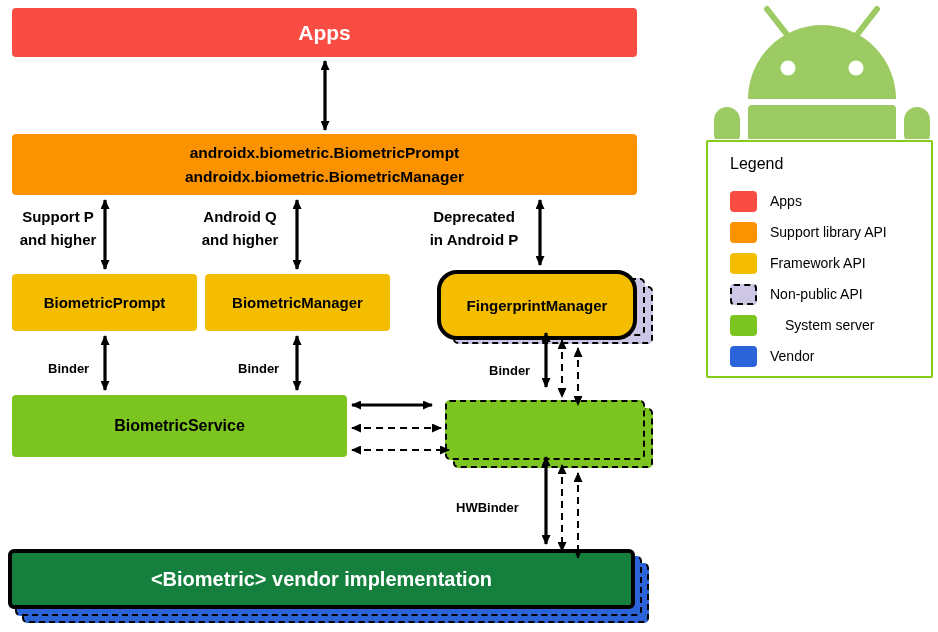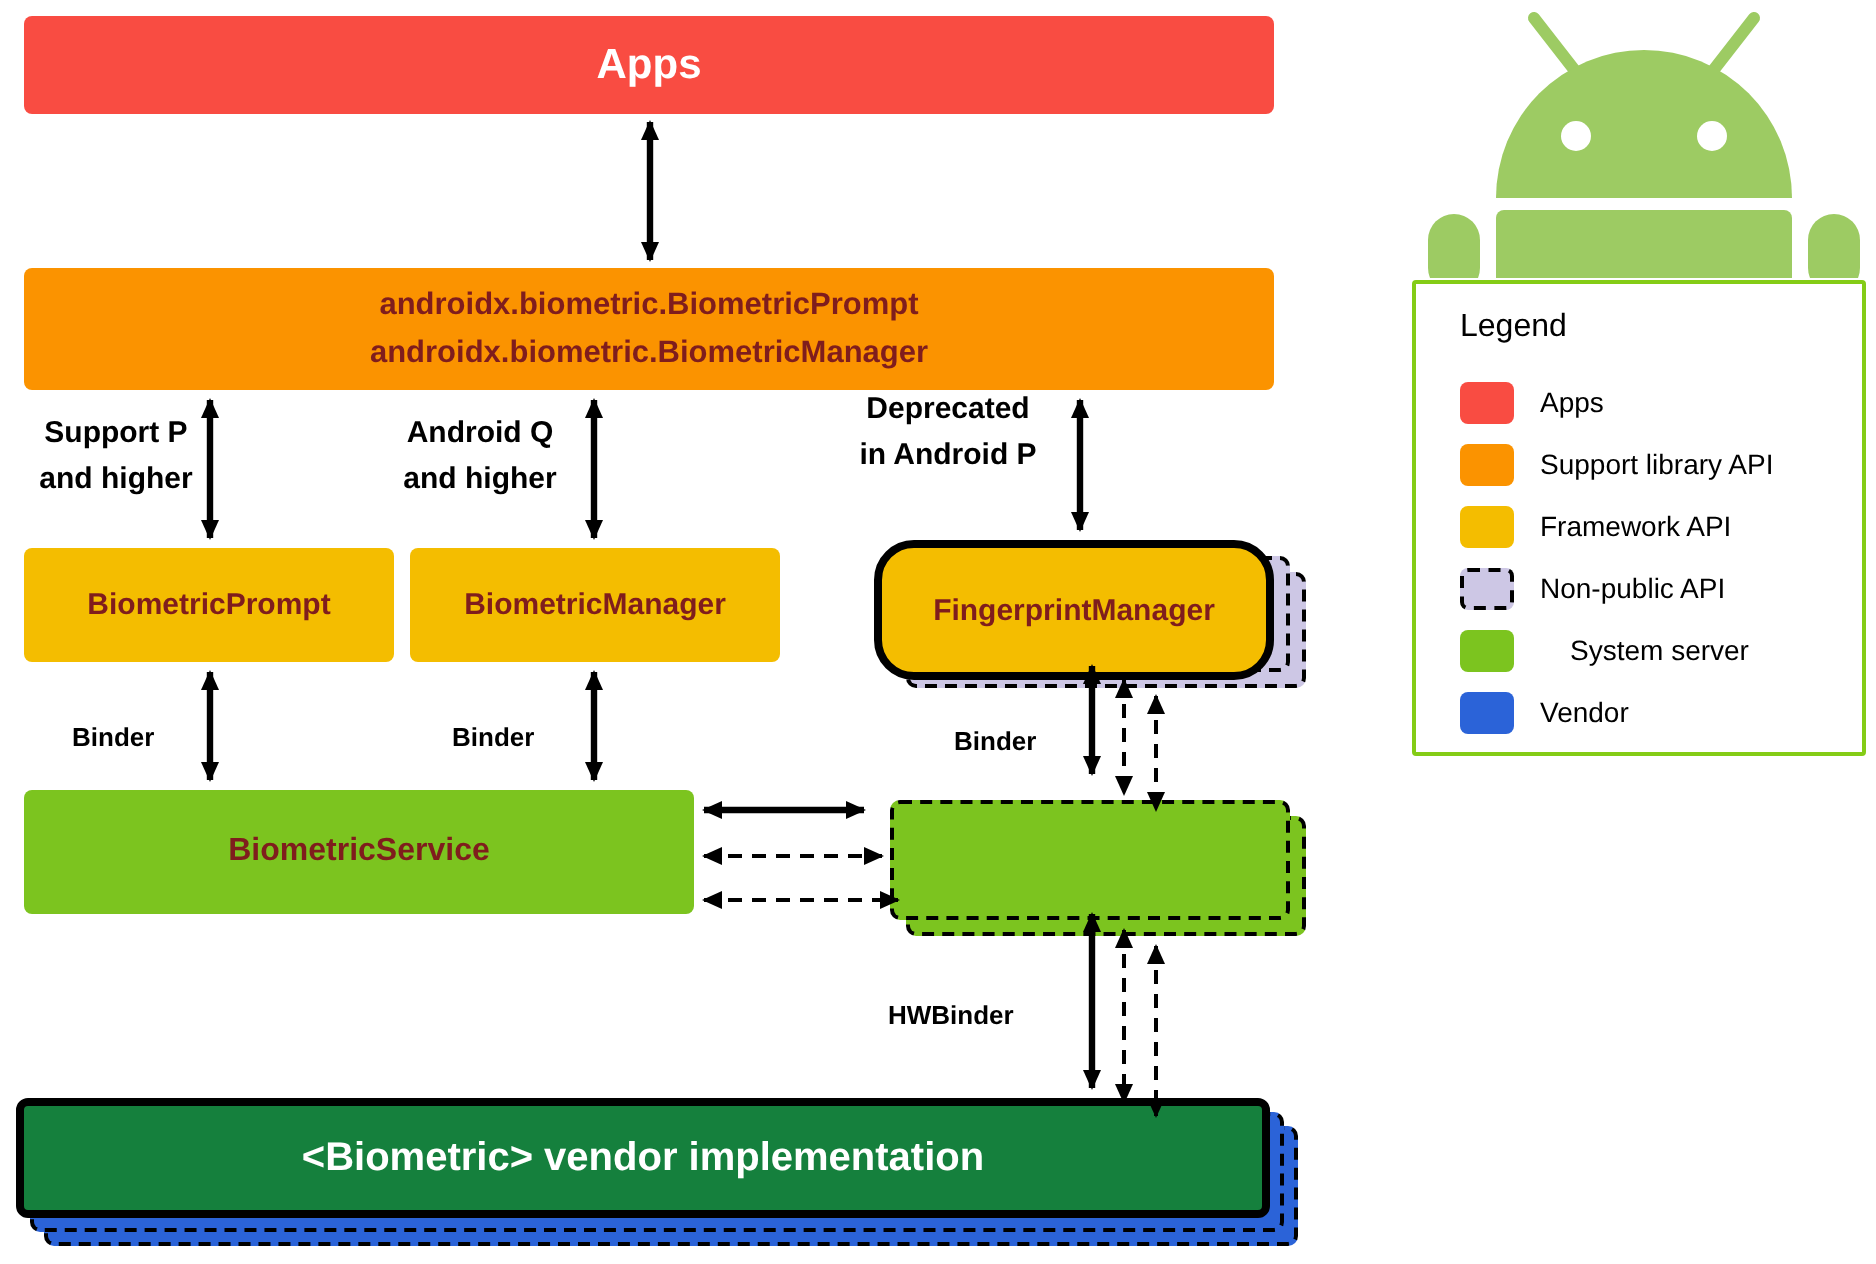--- a/index.html
+++ b/index.html
@@ -1,29 +1,29 @@
 <!DOCTYPE html>
 <html><head>
 <meta charset="utf-8">
 <style>
   * { margin:0; padding:0; box-sizing:border-box; }
   html,body { width:938px; height:632px; background:#ffffff; font-family:"Liberation Sans", sans-serif; }
   .stage { position:absolute; left:0; top:0; width:938px; height:632px; overflow:hidden; }
 
   .box { position:absolute; display:flex; align-items:center; justify-content:center;
-         text-align:center; font-weight:bold; color:#7f1d1d; border-radius:4px; white-space:pre-line; }
+         text-align:center; font-weight:bold; color:#000000; border-radius:4px; white-space:pre-line; }
   .box.white-text { color:#fff; }
   .frontbox { border:4px solid #000; border-radius:6px; z-index:3; }
   .shadowbox { position:absolute; border:2px dashed #000; border-radius:5px; }
   .shadow1 { z-index:2; }
   .shadow2 { z-index:1; }
 
   .lbl { position:absolute; font-weight:bold; color:#000; white-space:pre-line; text-align:center;
          line-height:1.5; z-index:4; }
-  .lbl.small { font-size:13px; line-height:1.2; text-align:left; }
+  .lbl.small { font-size:13px; line-height:1.2; text-align:left;margin-left:12px; }
 
   svg.arrows { position:absolute; left:0; top:0; z-index:5; pointer-events:none; }
   .solid-line { stroke:#000; stroke-width:3.2; fill:none; }
   .dashed-line { stroke:#000; stroke-width:2; stroke-dasharray:7 5; fill:none; }
 
   .robot { position:absolute; left:700px; top:2px; width:238px; height:137px; z-index:1; }
 
   .legend { position:absolute; left:706px; top:140px; width:227px; height:238px;
             background:#fff; border:2px solid #84cc16; border-radius:2px; z-index:6; }
   .legend-title { position:absolute; left:22px; top:13px; font-size:16px; color:#000; }
@@ -72,21 +72,21 @@
   <div class="shadowbox shadow1 fs-sh1" style="background: rgb(124, 196, 31);"></div>
 
   <div class="shadowbox shadow2 vd-sh2" style="background: rgb(43, 99, 216);"></div>
   <div class="shadowbox shadow1 vd-sh1" style="background: rgb(43, 99, 216);"></div>
   <div class="box white-text frontbox vendor" style="background: #15803d;">&lt;Biometric&gt; vendor implementation</div>
 
   <div class="lbl" style="left:2px; top:206px; width:112px; font-size:15px;">Support P
 and higher</div>
   <div class="lbl" style="left:184px; top:206px; width:112px; font-size:15px;">Android Q
 and higher</div>
-  <div class="lbl" style="left:412px; top:194px; width:124px; font-size:15px;">Deprecated
+  <div class="lbl" style="left:412px; top:206px; width:124px; font-size:15px;">Deprecated
 in Android P</div>
 
   <div class="lbl small" style="left:36px; top:361px;">Binder</div>
   <div class="lbl small" style="left:226px; top:361px;">Binder</div>
   <div class="lbl small" style="left:477px; top:363px;">Binder</div>
   <div class="lbl small" style="left:444px; top:500px;">HWBinder</div>
 
   <svg class="arrows" width="938" height="632" viewBox="0 0 938 632">
     <defs>
       <marker id="ah" markerWidth="10" markerHeight="9" refX="9" refY="4.5" orient="auto-start-reverse" markerUnits="userSpaceOnUse">

